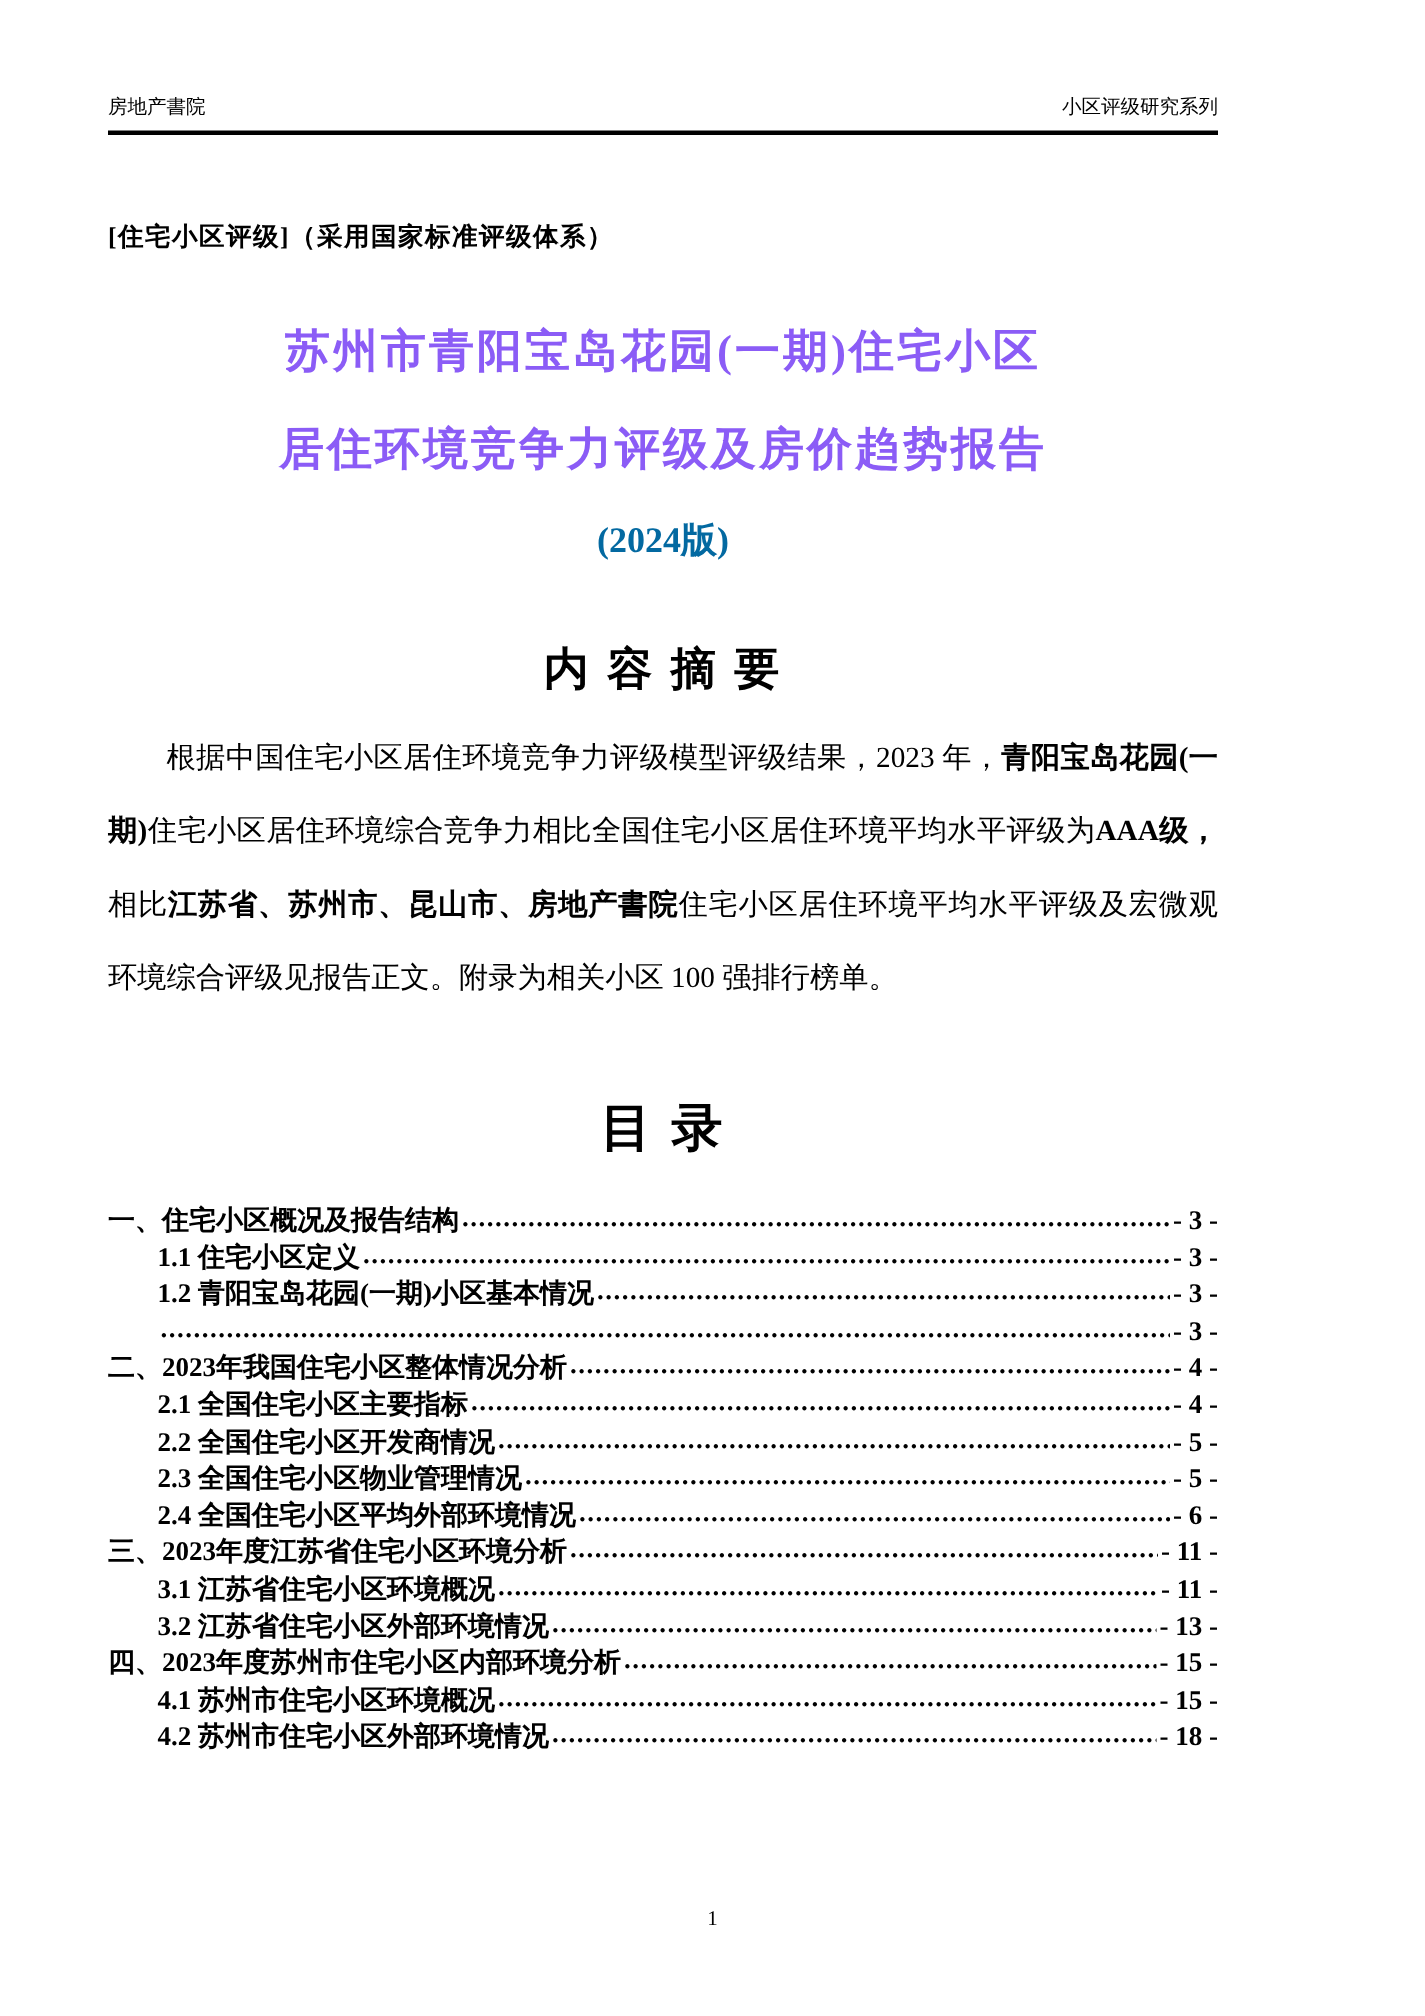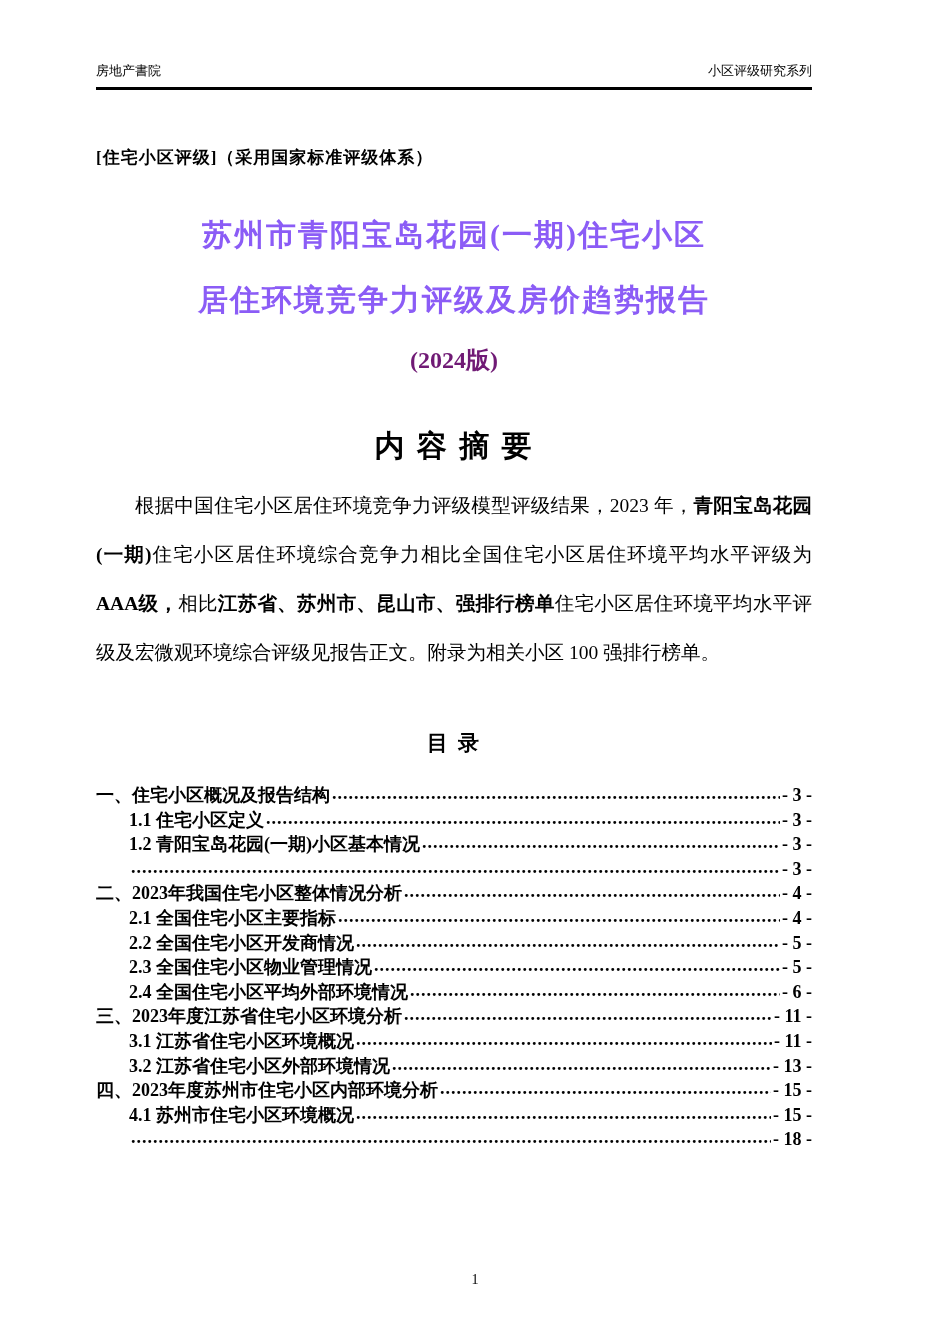--- a/index.html
+++ b/index.html
@@ -8,21 +8,21 @@
     width: 950px;
     height: 1344px;
     position: relative;
     font-family: "Liberation Serif", "DejaVu Serif", serif;
     color: #000000;
     overflow: hidden;
   }
   .page {
     position: absolute;
     inset: 0;
-    padding: 62px 138px 0 96px;
+    padding: 62px 138px 0 72px;
   }
   
   .doc-header {
     display: flex;
     justify-content: space-between;
     align-items: flex-end;
     font-size: 13px;
     padding-bottom: 7px;
     border-bottom: 3px solid #000000;
   }
@@ -42,21 +42,21 @@
   }
   .report-title .title-line {
     font-size: 30px;
     line-height: 1.2;
     letter-spacing: 2px;
   }
   .report-title .title-line + .title-line { margin-top: 29px; }
   .edition {
     margin-top: 26px;
     text-align: center;
-    color: #701a75;
+    color: #0369a1;
     font-weight: bold;
     font-size: 24px;
   }
   
   .summary-heading {
     margin-top: 50px;
     text-align: center;
     font-size: 30px;
     font-weight: bold;
     letter-spacing: 2px;
@@ -67,21 +67,21 @@
     font-size: 19.5px;
     line-height: 49px;
     text-align: justify;
     text-indent: 2em;
   }
   .summary-paragraph .seg-bold { font-weight: bold; }
   
   .toc-heading {
     margin-top: 52px;
     text-align: center;
-    font-size: 21px;
+    font-size: 34px;
     font-weight: bold;
     letter-spacing: 2px;
     font-family: "Liberation Sans", "DejaVu Sans", sans-serif;
   }
   .toc-list {
     margin-top: 26px;
     font-size: 18px;
     font-weight: bold;
   }
   .toc-row {
@@ -129,21 +129,21 @@
 
   <div class="report-title">
     <div class="title-line">苏州市青阳宝岛花园(一期)住宅小区</div>
     <div class="title-line">居住环境竞争力评级及房价趋势报告</div>
   </div>
 
   <div class="edition">(2024版)</div>
 
   <div class="summary-heading">内 容 摘 要</div>
 
-  <p class="summary-paragraph"><span>根据中国住宅小区居住环境竞争力评级模型评级结果，2023 年，</span><span class="seg-bold">青阳宝岛花园(一期)</span><span>住宅小区居住环境综合竞争力相比全国住宅小区居住环境平均水平评级为</span><span class="seg-bold">AAA级，</span><span>相比</span><span class="seg-bold">江苏省、苏州市、昆山市、强排行榜单</span><span>住宅小区居住环境平均水平评级及宏微观环境综合评级见报告正文。附录为相关小区 100 强排行榜单。</span></p>
+  <p class="summary-paragraph"><span>根据中国住宅小区居住环境竞争力评级模型评级结果，2023 年，</span><span class="seg-bold">青阳宝岛花园(一期)</span><span>住宅小区居住环境综合竞争力相比全国住宅小区居住环境平均水平评级为</span><span class="seg-bold">AAA级，</span><span>相比</span><span class="seg-bold">江苏省、苏州市、昆山市、房地产書院</span><span>住宅小区居住环境平均水平评级及宏微观环境综合评级见报告正文。附录为相关小区 100 强排行榜单。</span></p>
 
   <div class="toc-heading">目 录</div>
 
   <div class="toc-list">
 
     <div class="toc-row level-1">
       <span class="toc-label">一、住宅小区概况及报告结构</span>
       <span class="toc-leader"></span>
       <span class="toc-page">- 3 -</span>
     </div>
@@ -205,20 +205,21 @@
       <span class="toc-label">四、2023年度苏州市住宅小区内部环境分析</span>
       <span class="toc-leader"></span>
       <span class="toc-page">- 15 -</span>
     </div>
     <div class="toc-row level-2">
       <span class="toc-label">4.1 苏州市住宅小区环境概况</span>
       <span class="toc-leader"></span>
       <span class="toc-page">- 15 -</span>
     </div>
     <div class="toc-row level-2">
+      <span class="toc-label">4.2 苏州市住宅小区外部环境情况</span>
       <span class="toc-leader"></span>
       <span class="toc-page">- 18 -</span>
     </div>
 
   </div>
 
 </div>
 
 <div class="page-footer">1</div>
 

